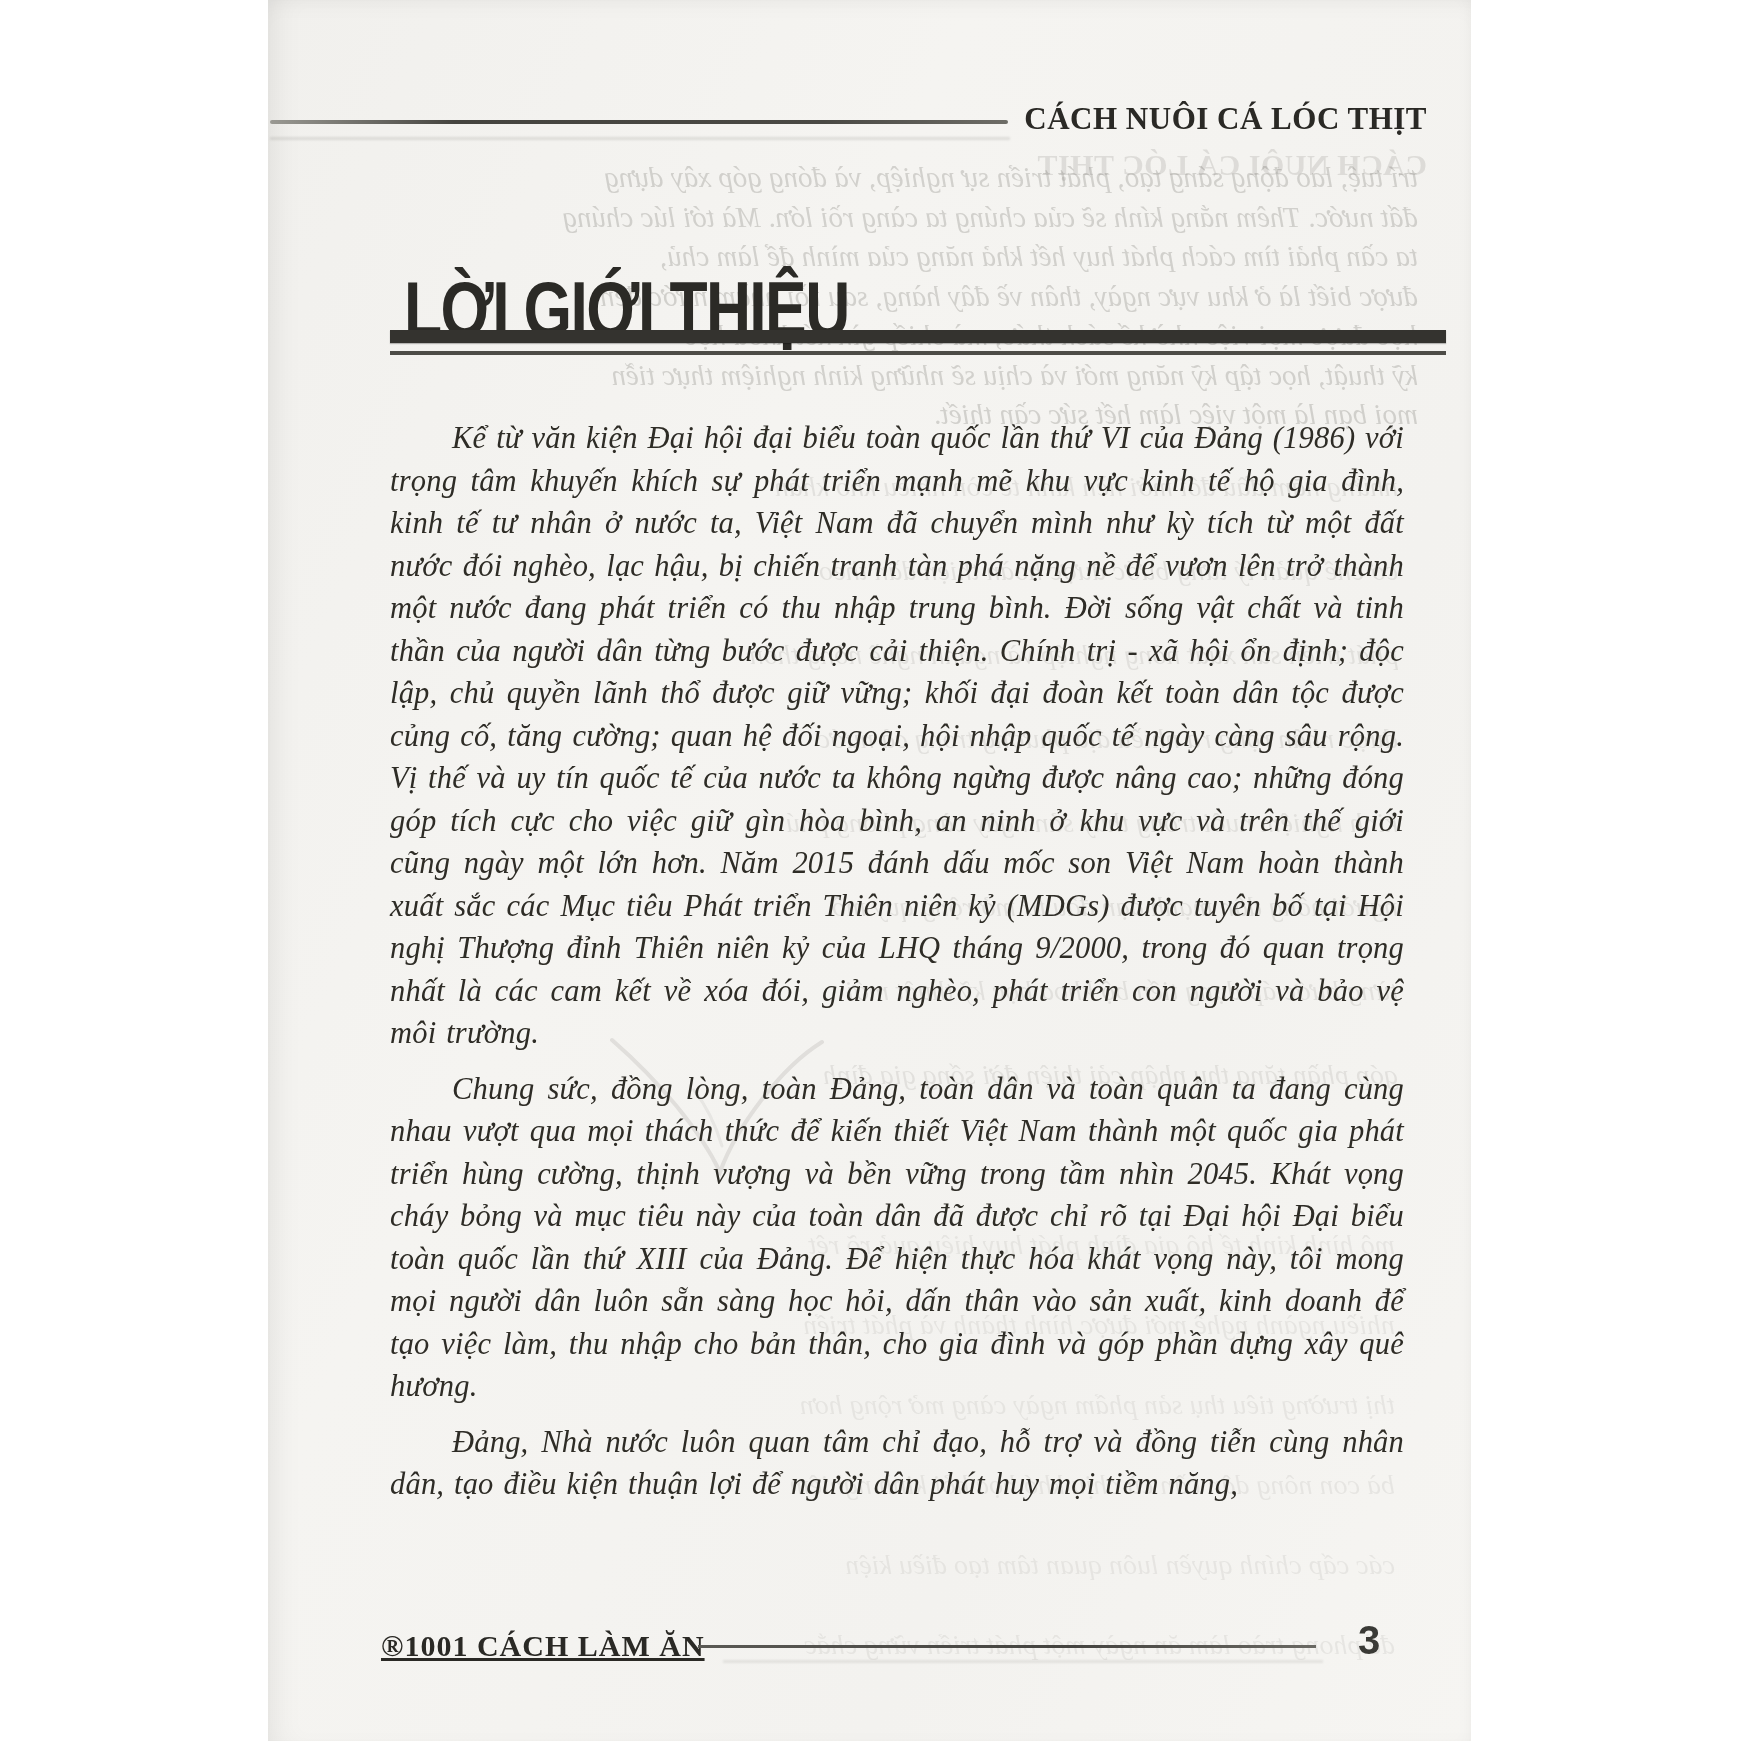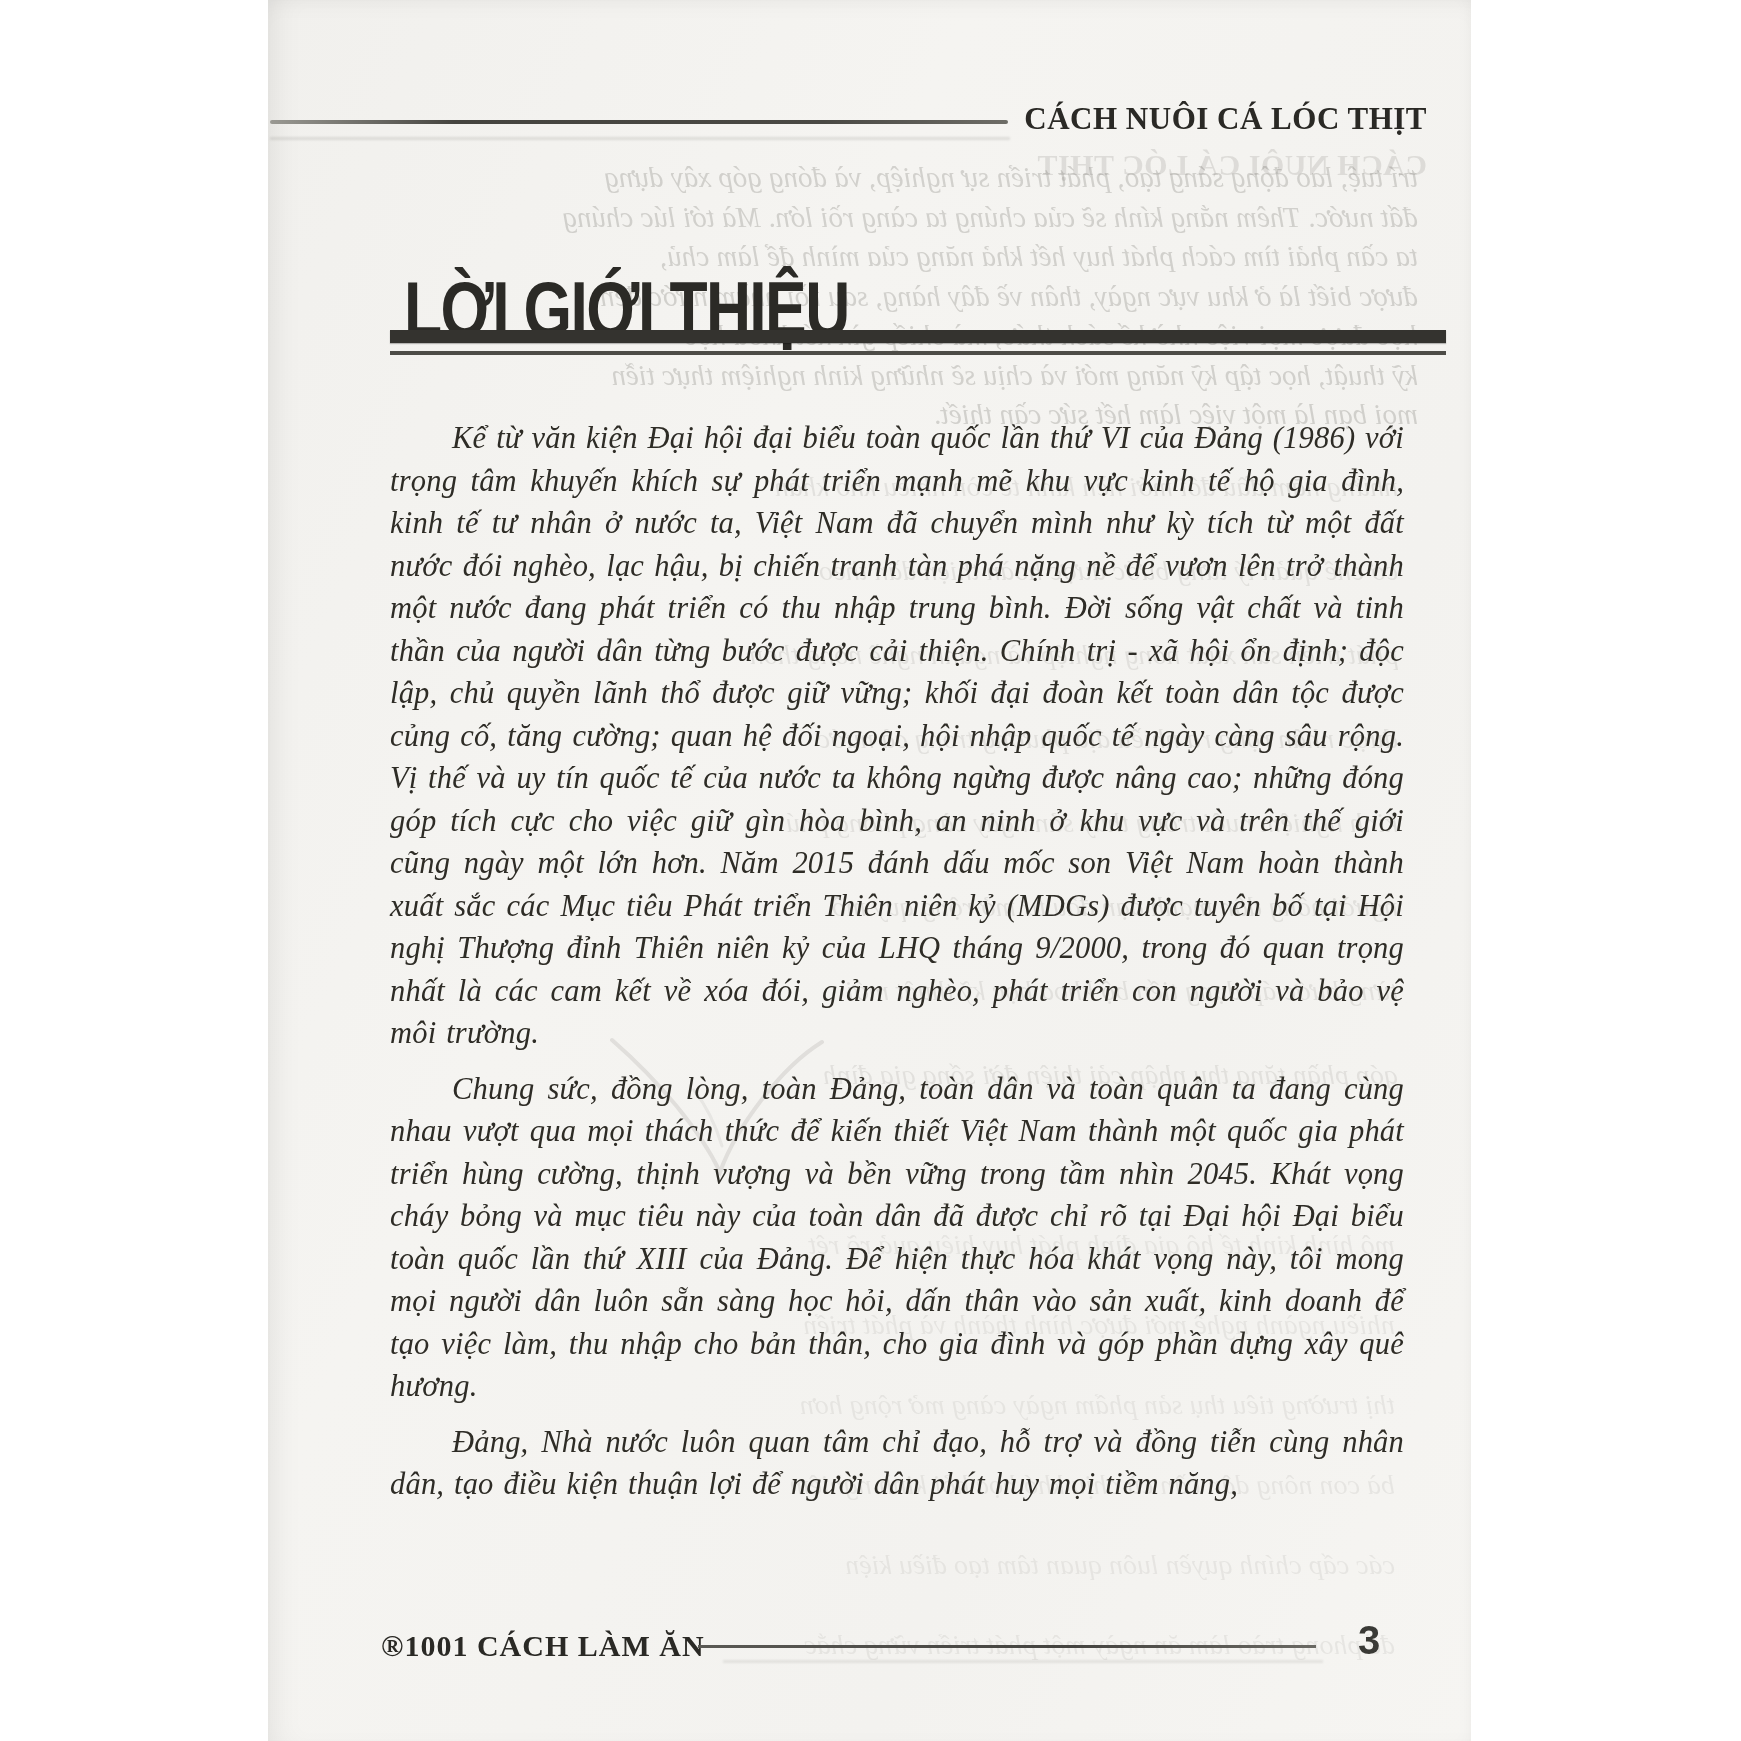--- a/index.html
+++ b/index.html
@@ -31,21 +31,21 @@
               font-weight:700;font-size:78px;letter-spacing:-2px;color:#2b2a26;white-space:nowrap;}
   .page-title .stretch{display:inline-block;transform:scaleX(.80);transform-origin:left center;}
   .bar-thick{position:absolute;left:122px;top:330px;width:1056px;height:13px;background:#34332f;box-shadow:0 1px 1px rgba(0,0,0,.25);}
   .bar-thin{position:absolute;left:122px;top:351px;width:1056px;height:4px;background:#4d4c47;}
 
   .body-text{position:absolute;left:122px;top:417px;width:1014px;font-style:italic;font-size:30.5px;
              line-height:42.5px;color:#2e2c26;text-align:justify;letter-spacing:.2px;word-spacing:2px;}
   .body-text p{margin:0 0 13px 0;text-indent:62px;font-style:italic;}
 
   .footer-brand{position:absolute;left:113px;top:1629px;font-size:30px;font-weight:700;letter-spacing:1px;
-                color:#2a2925;white-space:nowrap;}
+                color:#2a2925;white-space:nowrap;text-decoration:underline;}
   .footer-rule{position:absolute;left:430px;top:1645px;width:618px;height:3px;
                background:linear-gradient(to right,#5a5954,#44433f 60%,#6a6963);}
   .page-number{position:absolute;left:1090px;top:1618px;font-family:"Liberation Sans",sans-serif;
                font-weight:700;font-size:40px;color:#3a3a36;}
 </style>
 </head>
 <body>
 
 <div class="canvas">
   <div class="paper">

